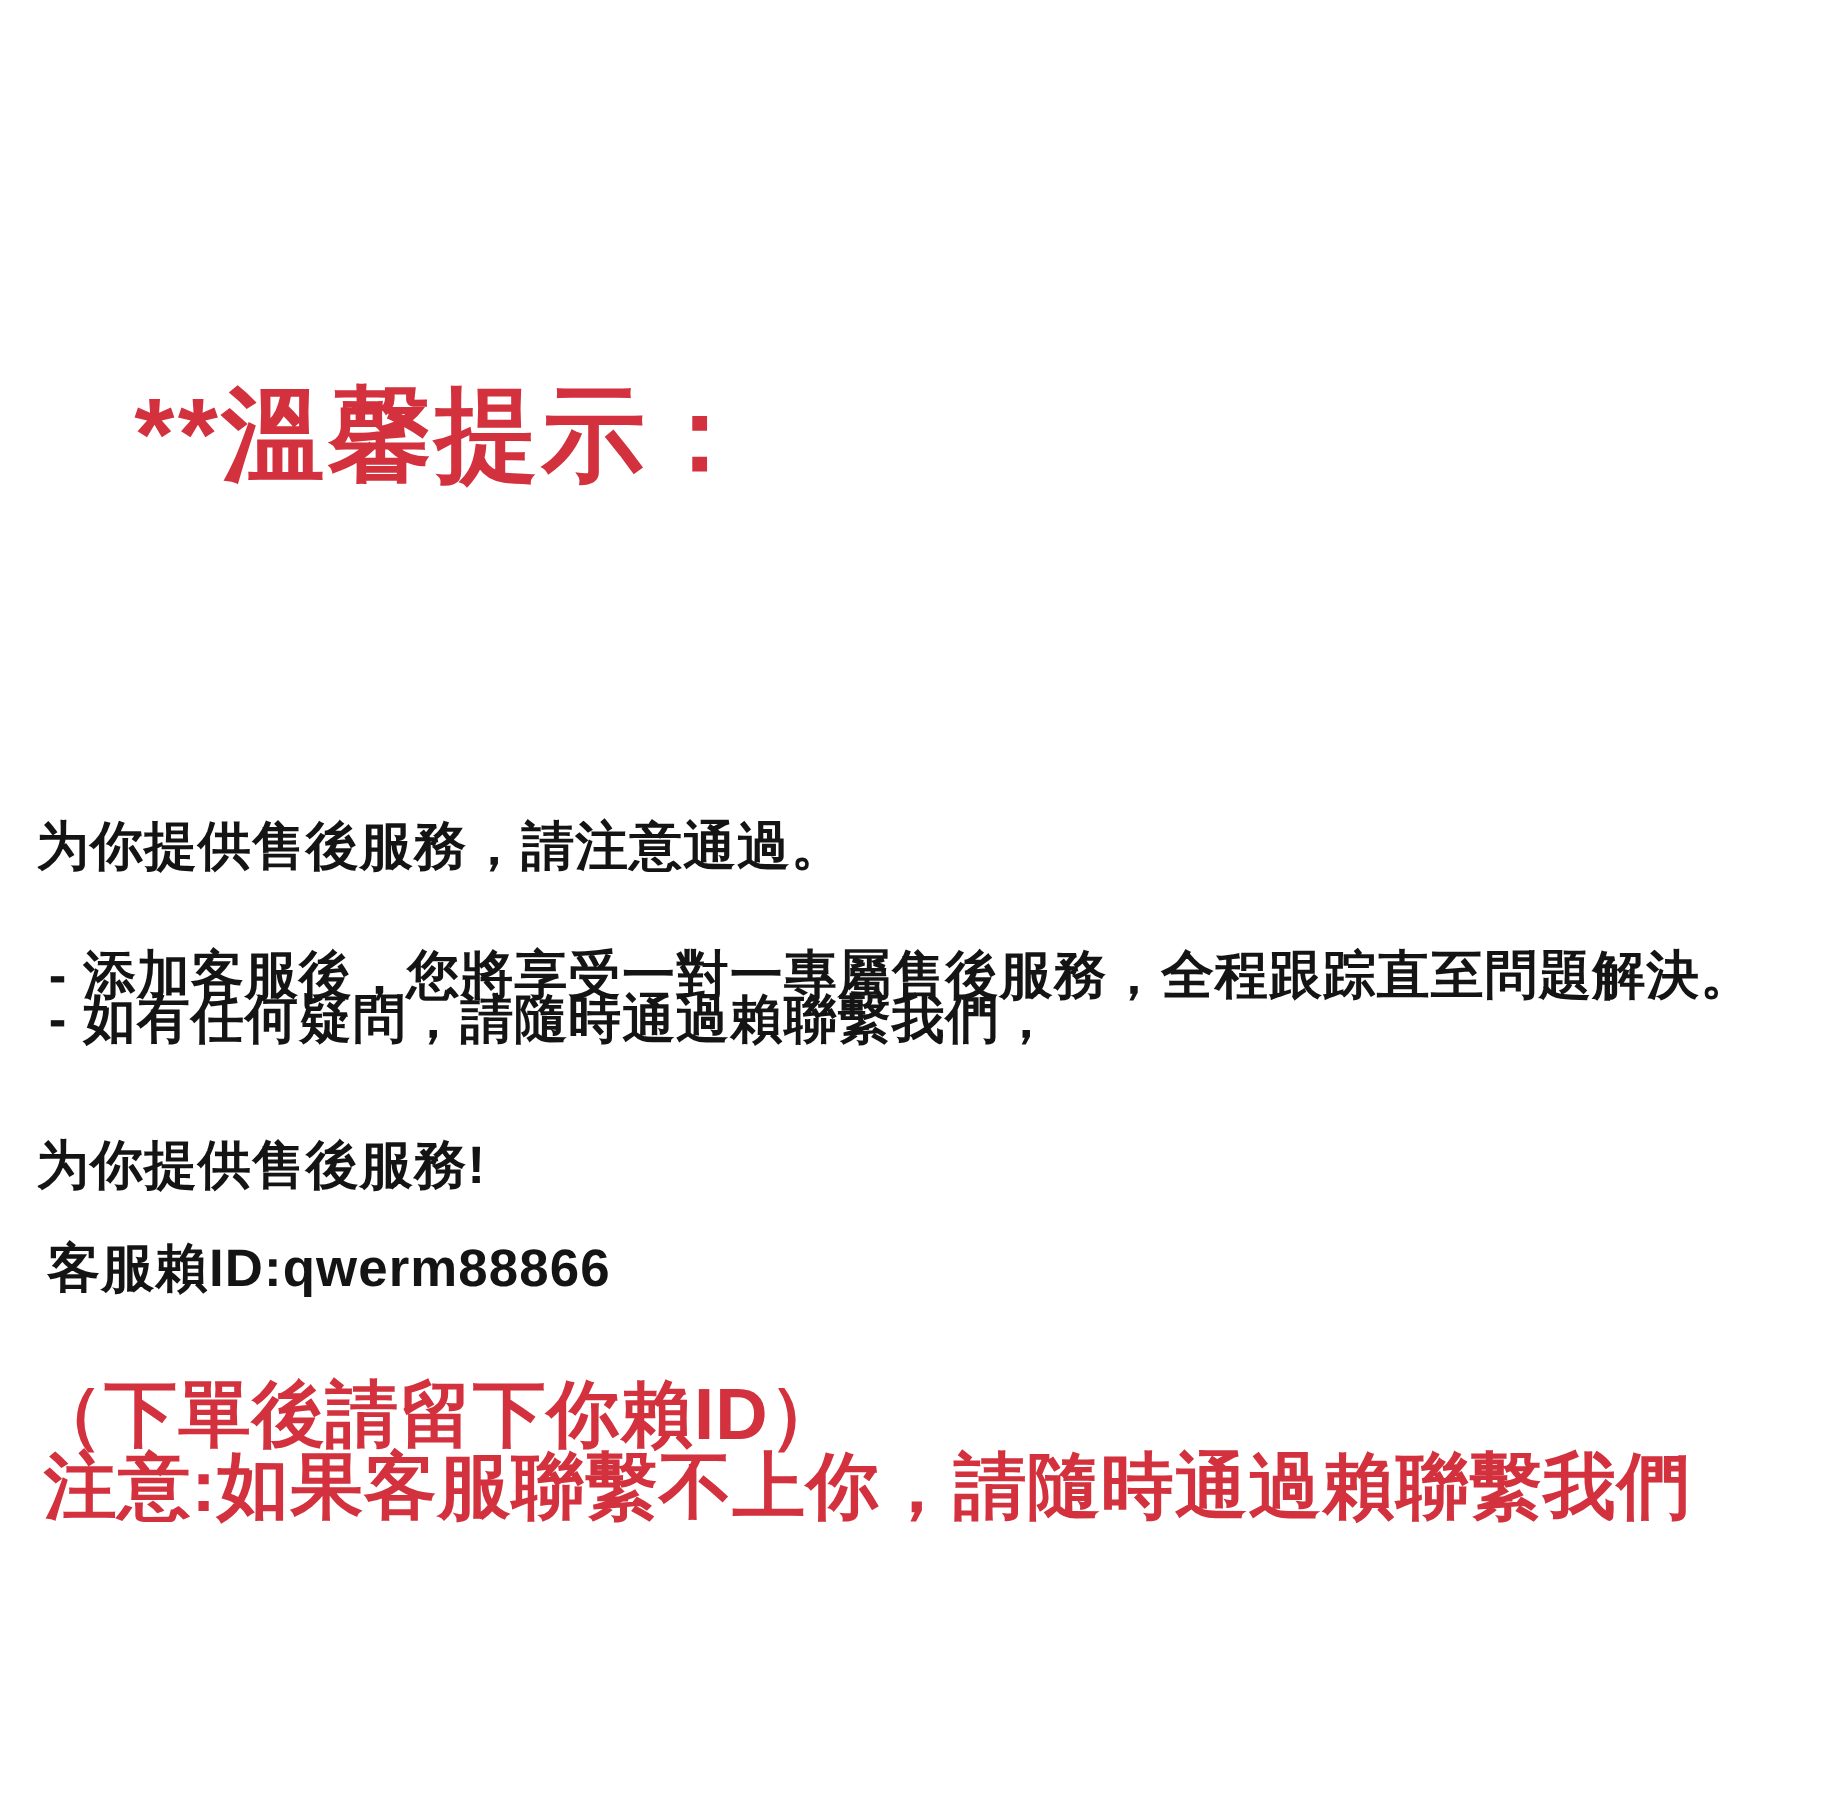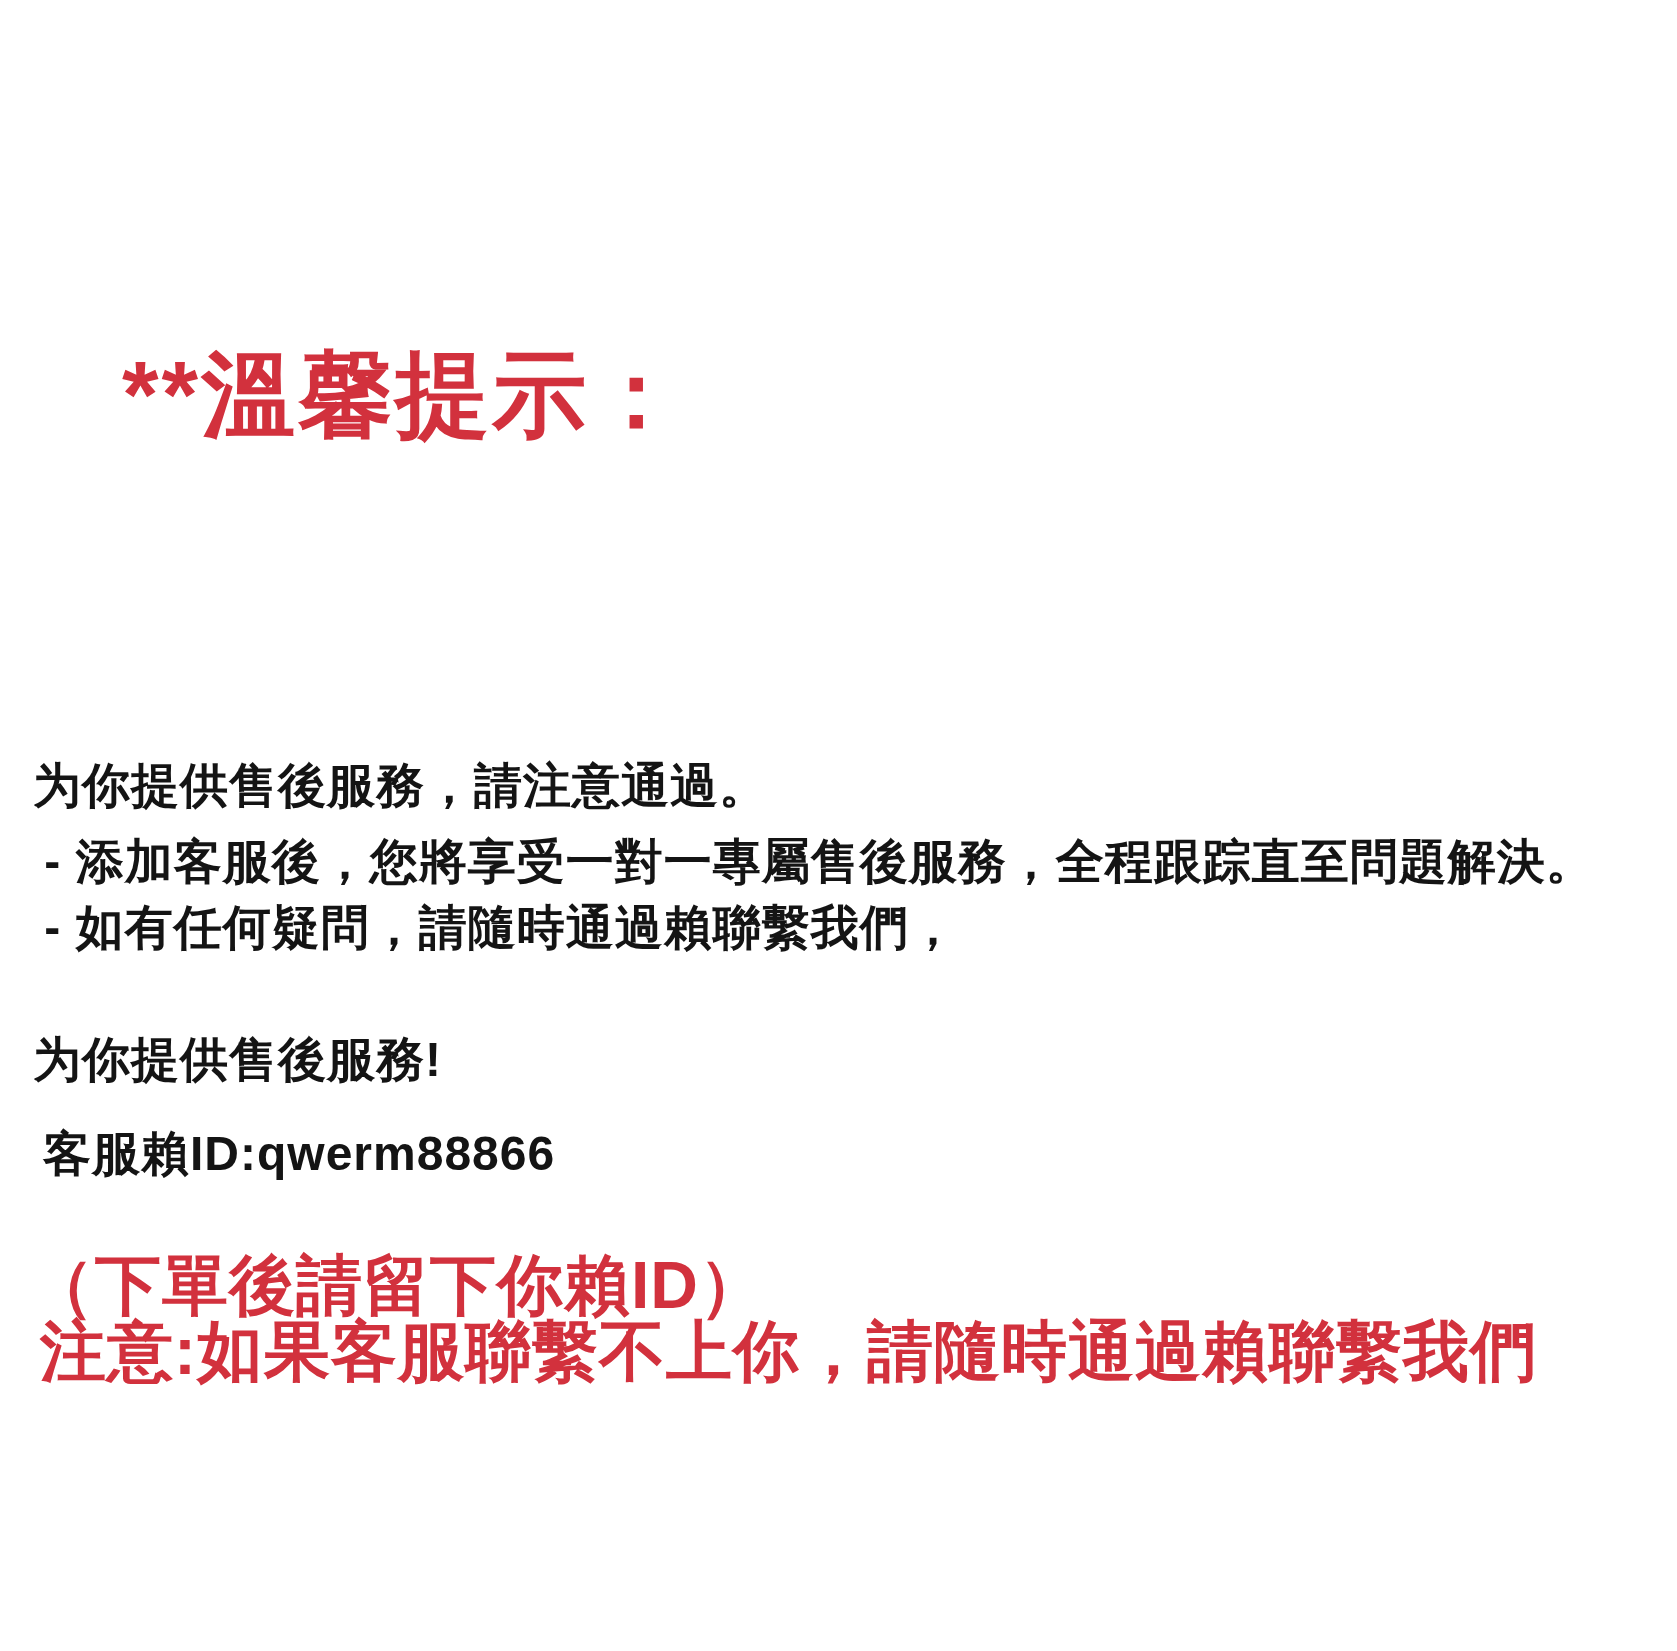--- a/index.html
+++ b/index.html
@@ -27,22 +27,22 @@
     position: absolute;
     left: 30px;
     font-size: 48px;
     line-height: 1;
     font-weight: bold;
     color: var(--text-black, #141414);
     white-space: pre;
     letter-spacing: 1px;
   }
   .body-line.l0 { top: 640px; }
-  .body-line.l1 { top: 762px; left: 33px; }
-  .body-line.l2 { top: 838px; }
+  .body-line.l1 { top: 746px; left: 33px; }
+  .body-line.l2 { top: 864px; }
   .body-line.l3 { top: 904px; }
   .body-line.l4 { top: 1036px; left: 33px; }
   .body-line.l5 { top: 1130px; left: 43px; }
   .footer-line {
     position: absolute;
     font-size: 66px;
     line-height: 1;
     font-weight: bold;
     color: var(--accent-red, #d2313d);
     white-space: pre;

